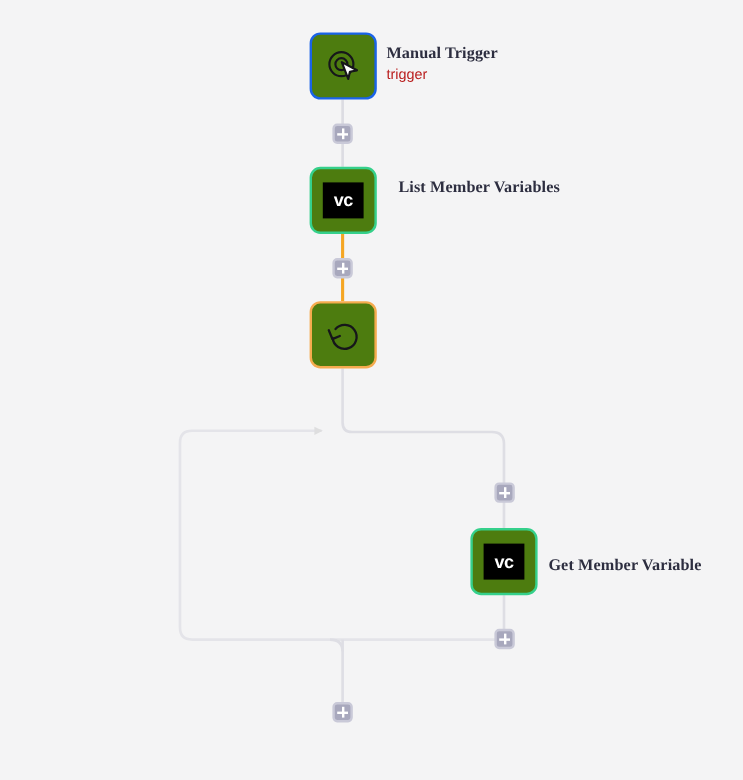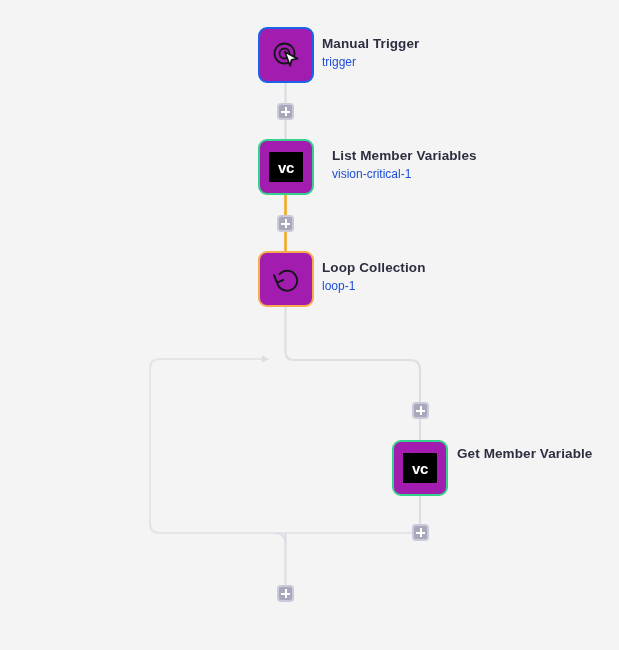--- a/index.html
+++ b/index.html
@@ -27,21 +27,21 @@
     height: 650px;
     pointer-events: none;
   }
 
   
   .node {
     position: absolute;
     width: 56px;
     height: 56px;
     box-sizing: border-box;
-    background: #a21caf;
+    background: #4d7c0f;
     border-radius: 9px;
     border: 2px solid #404040;
     display: flex;
     align-items: center;
     justify-content: center;
     z-index: 4;
   }
   .node.accent-blue   { border-color: #1a63e8; }
   .node.accent-green  { border-color: #35d08b; }
   .node.accent-orange { border-color: #f5ab4e; }
@@ -72,24 +72,25 @@
     position: absolute;
     z-index: 5;
     white-space: nowrap;
   }
   .node-title {
     font-size: 13.5px;
     font-weight: bold;
     color: #2d2e40;
     line-height: 17px;
     letter-spacing: 0.1px;
+    font-family: Liberation Serif, serif;
   }
   .node-subtitle {
     font-size: 12px;
-    color: #1d4ed8;
+    color: #b91c1c;
     line-height: 16px;
     margin-top: 2px;
   }
 
   
   .plus-btn {
     position: absolute;
     width: 17px;
     height: 17px;
     box-sizing: border-box;
@@ -151,42 +152,37 @@
     <div class="node-subtitle">trigger</div>
   </div>
 
   <div class="node accent-green" style="left:258px; top:139px;">
     <span class="node-icon">
       <span class="vc-badge">vc</span>
     </span>
   </div>
   <div class="node-label" style="left:332px; top:147px;">
     <div class="node-title">List Member Variables</div>
-    <div class="node-subtitle">vision-critical-1</div>
   </div>
 
   <div class="node accent-orange" style="left:258px; top:251px;">
     <span class="node-icon">
       <svg width="32" height="32" viewBox="0 0 32 32" fill="none">
         <path d="M9.6,11.2 A10,10 0 1 1 7.2,18.6" stroke="#16161a" stroke-width="1.9" fill="none" stroke-linecap="round"></path>
         <path d="M4.0,12.2 L7.0,19.6 L13.2,17.0" stroke="#16161a" stroke-width="1.9" fill="none" stroke-linecap="round" stroke-linejoin="round"></path>
       </svg>
     </span>
   </div>
-  <div class="node-label" style="left:322px; top:259px;">
-    <div class="node-title">Loop Collection</div>
-    <div class="node-subtitle">loop-1</div>
-  </div>
 
   <div class="node accent-green" style="left:392px; top:440px;">
     <span class="node-icon">
       <span class="vc-badge">vc</span>
     </span>
   </div>
-  <div class="node-label" style="left:457px; top:445px;">
+  <div class="node-label" style="left:457px; top:462px;">
     <div class="node-title">Get Member Variable</div>
   </div>
 
   <div class="plus-btn" style="left:277px; top:103px;"></div>
   <div class="plus-btn" style="left:277px; top:215px;"></div>
   <div class="plus-btn" style="left:412px; top:402px;"></div>
   <div class="plus-btn" style="left:412px; top:524px;"></div>
   <div class="plus-btn" style="left:277px; top:585px;"></div>
 
 </div>

